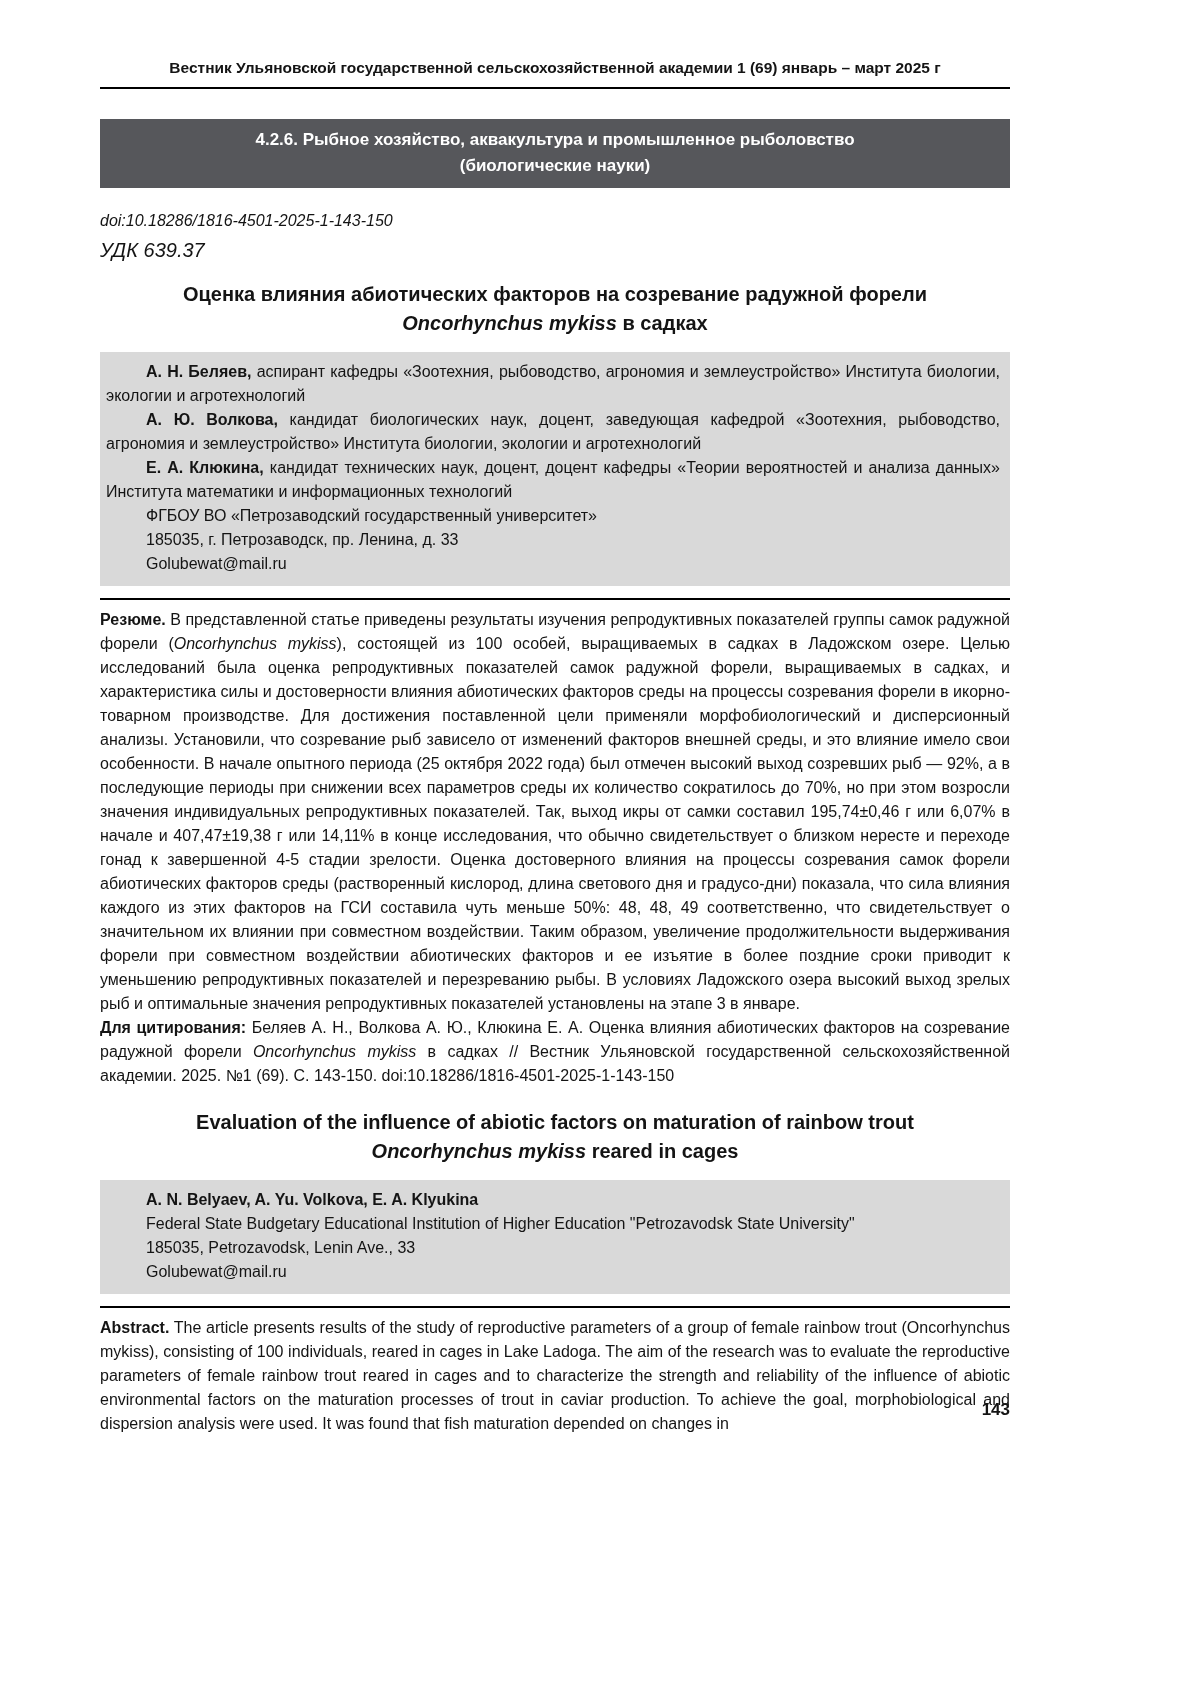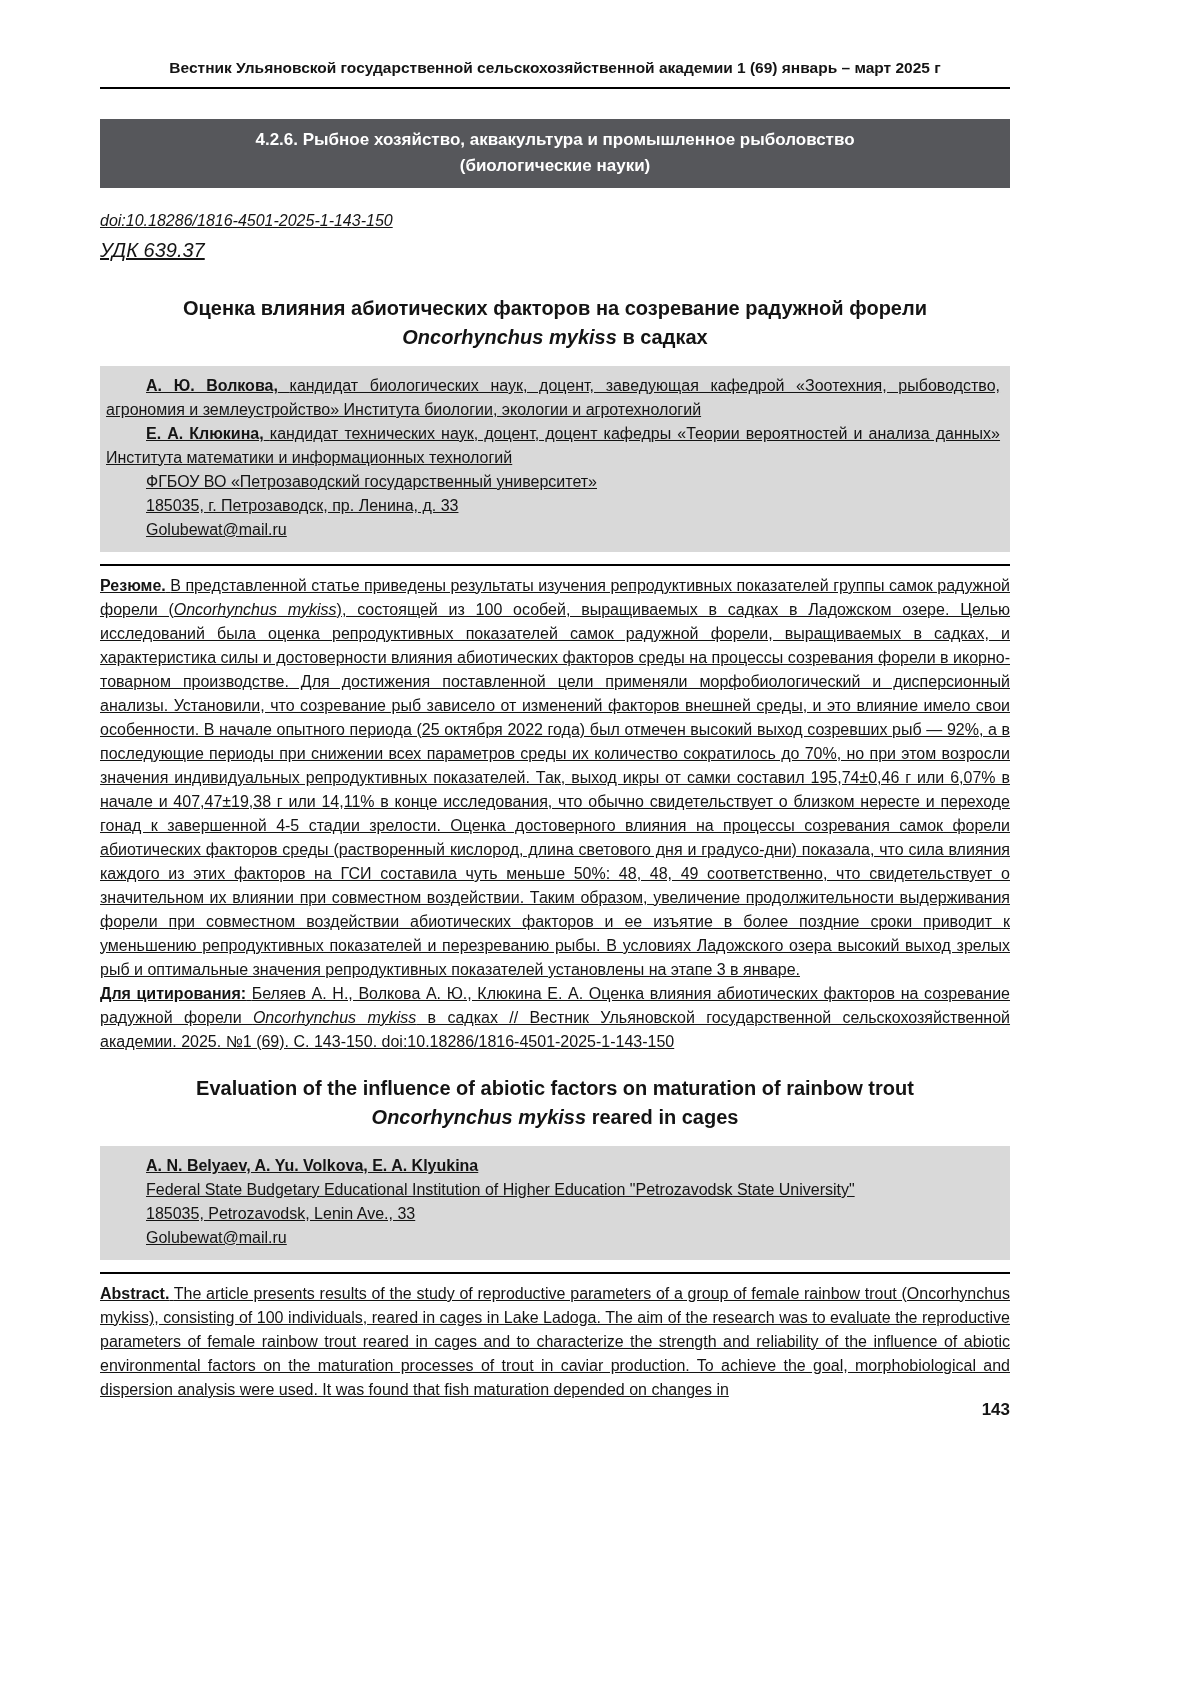--- a/index.html
+++ b/index.html
@@ -6,21 +6,21 @@
   .page{
     position:relative;
     width:1200px;
     height:1580px;
     background:#ffffff;
     font-family:"Liberation Sans", sans-serif;
     color:#141414;
     overflow:hidden;
   }
   .content{position:absolute;left:100px;top:0;width:910px;}
-  p{margin:0;padding:0;text-decoration:underline;}
+  p{margin:0;padding:0;}
 
   .running-head{
     margin-top:58px;
     padding-bottom:9px;
     border-bottom:2px solid #000;
     text-align:center;
     font-weight:bold;
     font-size:15.5px;
     line-height:1.3;
   }
@@ -33,21 +33,21 @@
     font-size:17px;
     line-height:1.55;
     text-align:center;
     padding:8px 13px;
   }
 
   .doi{margin-top:24px;font-style:italic;font-size:16px;}
   .udk{margin-top:9px;font-style:italic;font-size:20px;}
 
   .article-title{
-    margin-top:32px;
+    margin-top:18px;
     text-align:center;
     font-size:20px;
     font-weight:bold;
     line-height:1.45;
   }
   .article-title .species{font-style:italic;}
 
   .authors-box{
     margin-top:14px;
     background:#d9d9d9;
@@ -96,20 +96,21 @@
 
     <p class="doi">doi:10.18286/1816-4501-2025-1-143-150</p>
     <p class="udk">УДК 639.37</p>
 
     <h1 class="article-title">
       <span>Оценка влияния абиотических факторов на созревание радужной форели</span><br>
       <span class="species">Oncorhynchus mykiss</span><span> в садках</span>
     </h1>
 
     <div class="authors-box">
+      <p class="justify"><b class="run-label">А. Н. Беляев,</b> <span>аспирант кафедры «Зоотехния, рыбоводство, агрономия и землеустройство» Института биологии, экологии и агротехнологий</span></p>
       <p class="justify"><b class="run-label">А. Ю. Волкова,</b> <span>кандидат биологических наук, доцент, заведующая кафедрой «Зоотехния, рыбоводство, агрономия и землеустройство» Института биологии, экологии и агротехнологий</span></p>
       <p class="justify"><b class="run-label">Е. А. Клюкина,</b> <span>кандидат технических наук, доцент, доцент кафедры «Теории вероятностей и анализа данных» Института математики и информационных технологий</span></p>
       <p>ФГБОУ ВО «Петрозаводский государственный университет»</p>
       <p>185035, г. Петрозаводск, пр. Ленина, д. 33</p>
       <p>Golubewat@mail.ru</p>
     </div>
 
     <div class="divider"></div>
 
     <div class="body-block">

